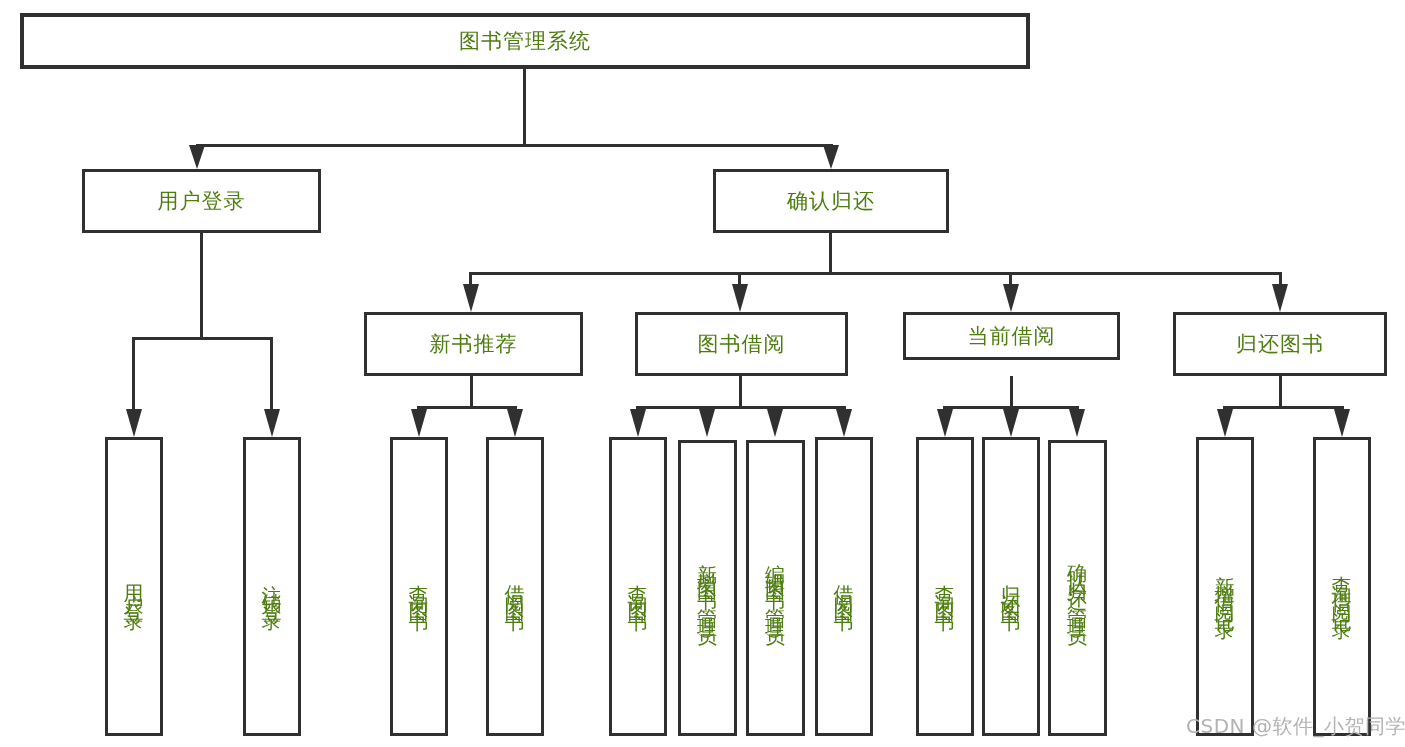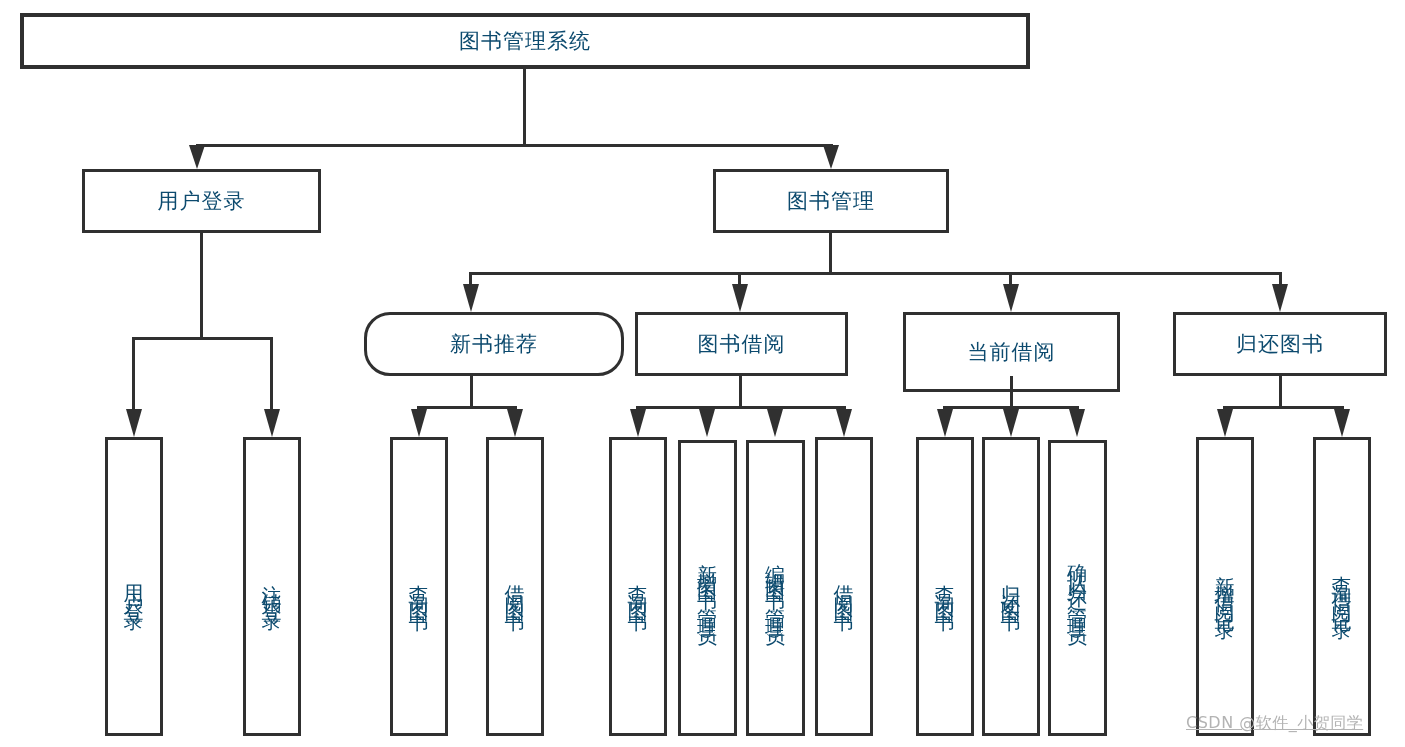--- a/index.html
+++ b/index.html
@@ -12,21 +12,21 @@
     overflow: hidden;
   }
   .node {
     position: absolute;
     box-sizing: border-box;
     background: #ffffff;
     border: 3px solid #303030;
     display: flex;
     align-items: center;
     justify-content: center;
-    color: #0c4a6e;
+    color: #4d7c0f;
   }
   .node.root { border-width: 4px; }
   .node .lbl {
     font-size: 21px;
     letter-spacing: 1px;
     white-space: nowrap;
   }
   .node.leaf .lbl {
     writing-mode: vertical-rl;
     text-orientation: mixed;
@@ -45,50 +45,49 @@
     height: 0;
     border-left: 8px solid transparent;
     border-right: 8px solid transparent;
     border-top: 28px solid #303030;
   }
   .arrow.short { border-top-width: 24px; }
   .watermark {
     position: absolute;
     left: 1186px;
     top: 713px;
-    font-size: 16px;
+    font-size: 20px;
     color: #b3b3b3;
     letter-spacing: 0.5px;
     white-space: nowrap;
-    text-decoration: underline;
   }
 </style>
 </head>
 <body>
 
 <div class="canvas">
 
   <div class="node root" style="left:20px; top:13px; width:1010px; height:56px;">
     <span class="lbl">图书管理系统</span>
   </div>
 
   <div class="node" style="left:82px; top:169px; width:239px; height:64px;">
     <span class="lbl">用户登录</span>
   </div>
   <div class="node" style="left:713px; top:169px; width:236px; height:64px;">
-    <span class="lbl">图书管理</span>
+    <span class="lbl">确认归还</span>
   </div>
 
-  <div class="node" style="left:364px; top:312px; width:260px; height:64px;border-radius:26px;">
+  <div class="node" style="left:364px; top:312px; width:219px; height:64px;">
     <span class="lbl">新书推荐</span>
   </div>
   <div class="node" style="left:635px; top:312px; width:213px; height:64px;align-items:center;">
     <span class="lbl">图书借阅</span>
   </div>
-  <div class="node" style="left:903px; top:312px; width:217px; height:80px;">
+  <div class="node" style="left:903px; top:312px; width:217px; height:48px;">
     <span class="lbl">当前借阅</span>
   </div>
   <div class="node" style="left:1173px; top:312px; width:214px; height:64px;">
     <span class="lbl">归还图书</span>
   </div>
 
   <div class="node leaf" style="left:105px; top:437px; width:58px; height:299px;">
     <span class="lbl">用户登录</span>
   </div>
   <div class="node leaf" style="left:243px; top:437px; width:58px; height:299px;">

